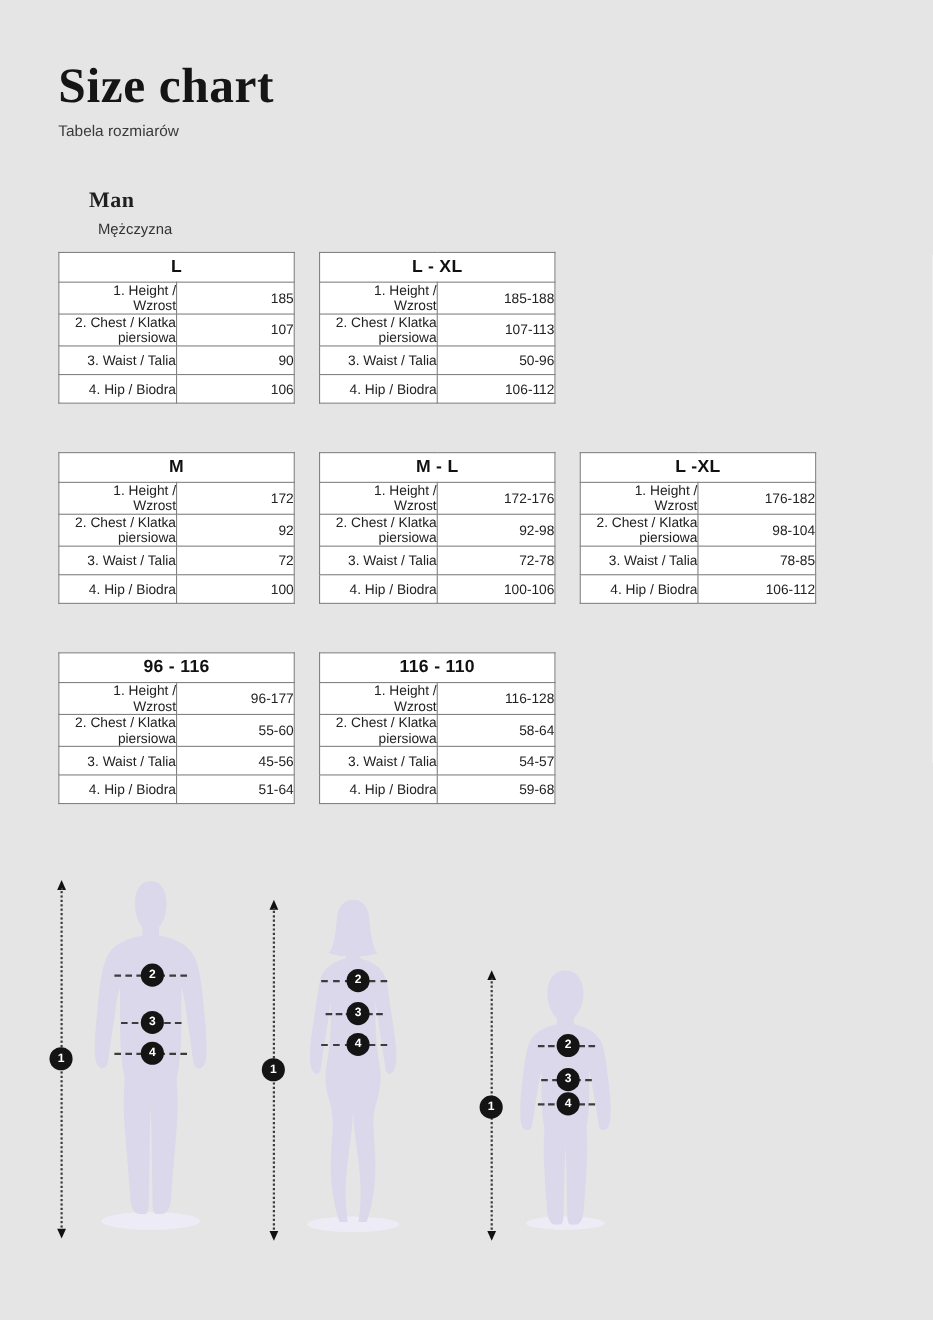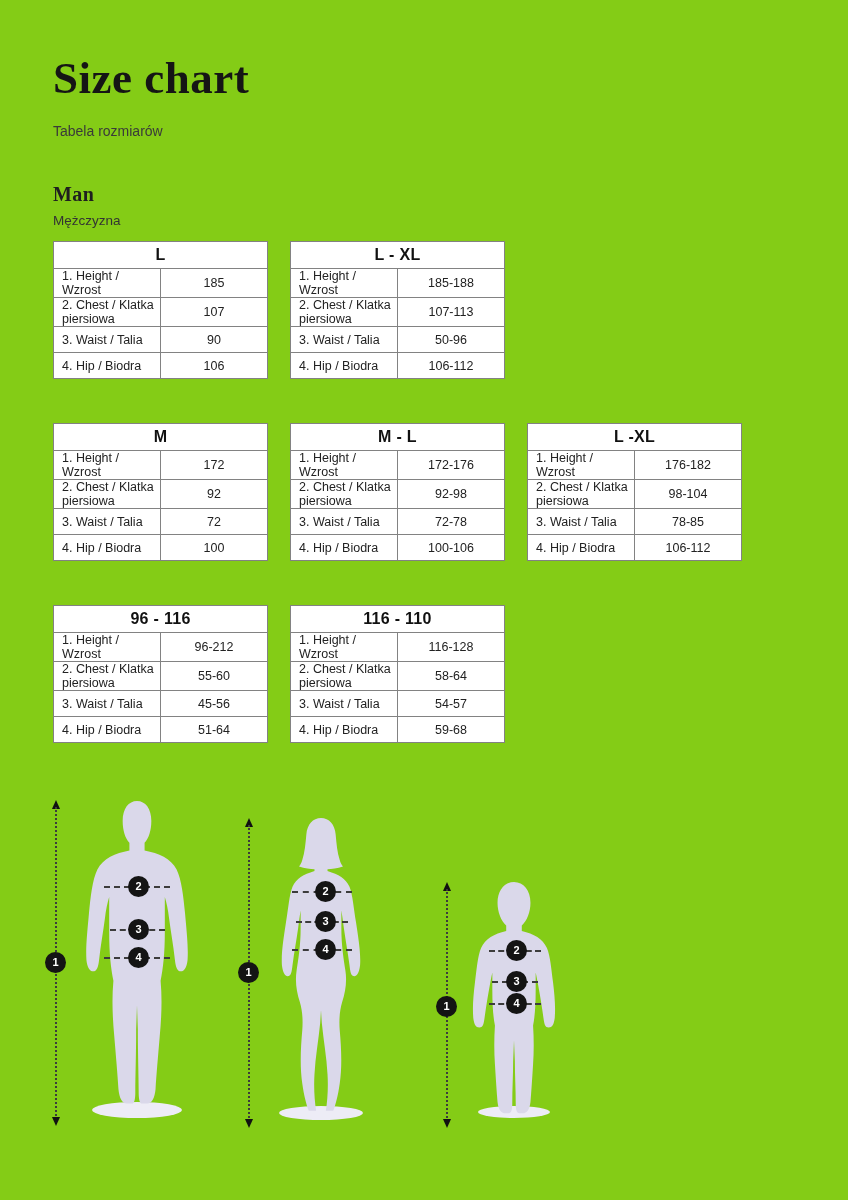--- a/index.html
+++ b/index.html
@@ -8,53 +8,53 @@
     --marker:#141414;
     --line:#3c3c3c;
     --border:#828282;
     --ink:#1c1c1c;
   }
   *{box-sizing:border-box;margin:0;padding:0;}
   html,body{background:#fff;}
   .page{
     position:relative;
     width:848px;height:1200px;
-    background:#84cc16;overflow:hidden;
+    background:#e5e5e5;overflow:hidden;
     font-family:"Liberation Sans",sans-serif;
     color:var(--ink);
   }
   .content{padding:52px 0 0 53px;}
   .page-title{
     font-family:"Liberation Serif",serif;
     font-weight:700;font-size:45px;letter-spacing:.5px;
     color:#151515;
   }
-  .page-subtitle{margin-top:19px;font-size:14px;color:#3a3a3a;}
+  .page-subtitle{margin-top:7px;font-size:14px;color:#3a3a3a;}
 
   .section{margin-top:44px;}
   .section:first-of-type{margin-top:40px;}
   .section-heading{
     font-family:"Liberation Serif",serif;
-    font-weight:700;font-size:20px;letter-spacing:.4px;color:#1f1f1f;
-  }
-  .section-subheading{margin-top:7px;font-size:13.5px;color:#333;}
+    font-weight:700;font-size:20px;letter-spacing:.4px;color:#1f1f1f;margin-left:28px;
+  }
+  .section-subheading{margin-top:7px;font-size:13.5px;color:#333;margin-left:36px;}
   .tables-row{display:flex;gap:22px;margin-top:13px;}
 
   table.size-table{
     width:215px;border-collapse:collapse;table-layout:fixed;
     background:#fff;
   }
   table.size-table th{
     border:1px solid var(--border);
     height:27px;font-size:16px;font-weight:700;
     text-align:center;letter-spacing:.3px;color:#111;
   }
   table.size-table td{
     border:1px solid var(--border);
-    height:26px;font-size:12.5px;color:#222;
+    height:26px;font-size:12.5px;color:#222;text-align:right;
   }
   td.cell-label{padding-left:8px;width:157px;}
   td.cell-value{width:58px;text-align:center;font-size:13px;}
 
   
   .figures{position:absolute;left:0;top:780px;width:848px;height:400px;}
   .fig-svg{position:absolute;}
   .fig-svg path{fill:var(--silhouette);}
   .shadow{
     position:absolute;border-radius:50%;
@@ -234,21 +234,21 @@
 
         <table class="size-table">
           <thead>
               <tr>
                 <th colspan="2">96 - 116</th>
               </tr>
             </thead>
           <tbody>
             <tr>
                 <td class="cell-label">1. Height / Wzrost</td>
-                <td class="cell-value">96-212</td>
+                <td class="cell-value">96-177</td>
               </tr>
             <tr>
                 <td class="cell-label">2. Chest / Klatka piersiowa</td>
                 <td class="cell-value">55-60</td>
               </tr>
             <tr>
                 <td class="cell-label">3. Waist / Talia</td>
                 <td class="cell-value">45-56</td>
               </tr>
             <tr>

